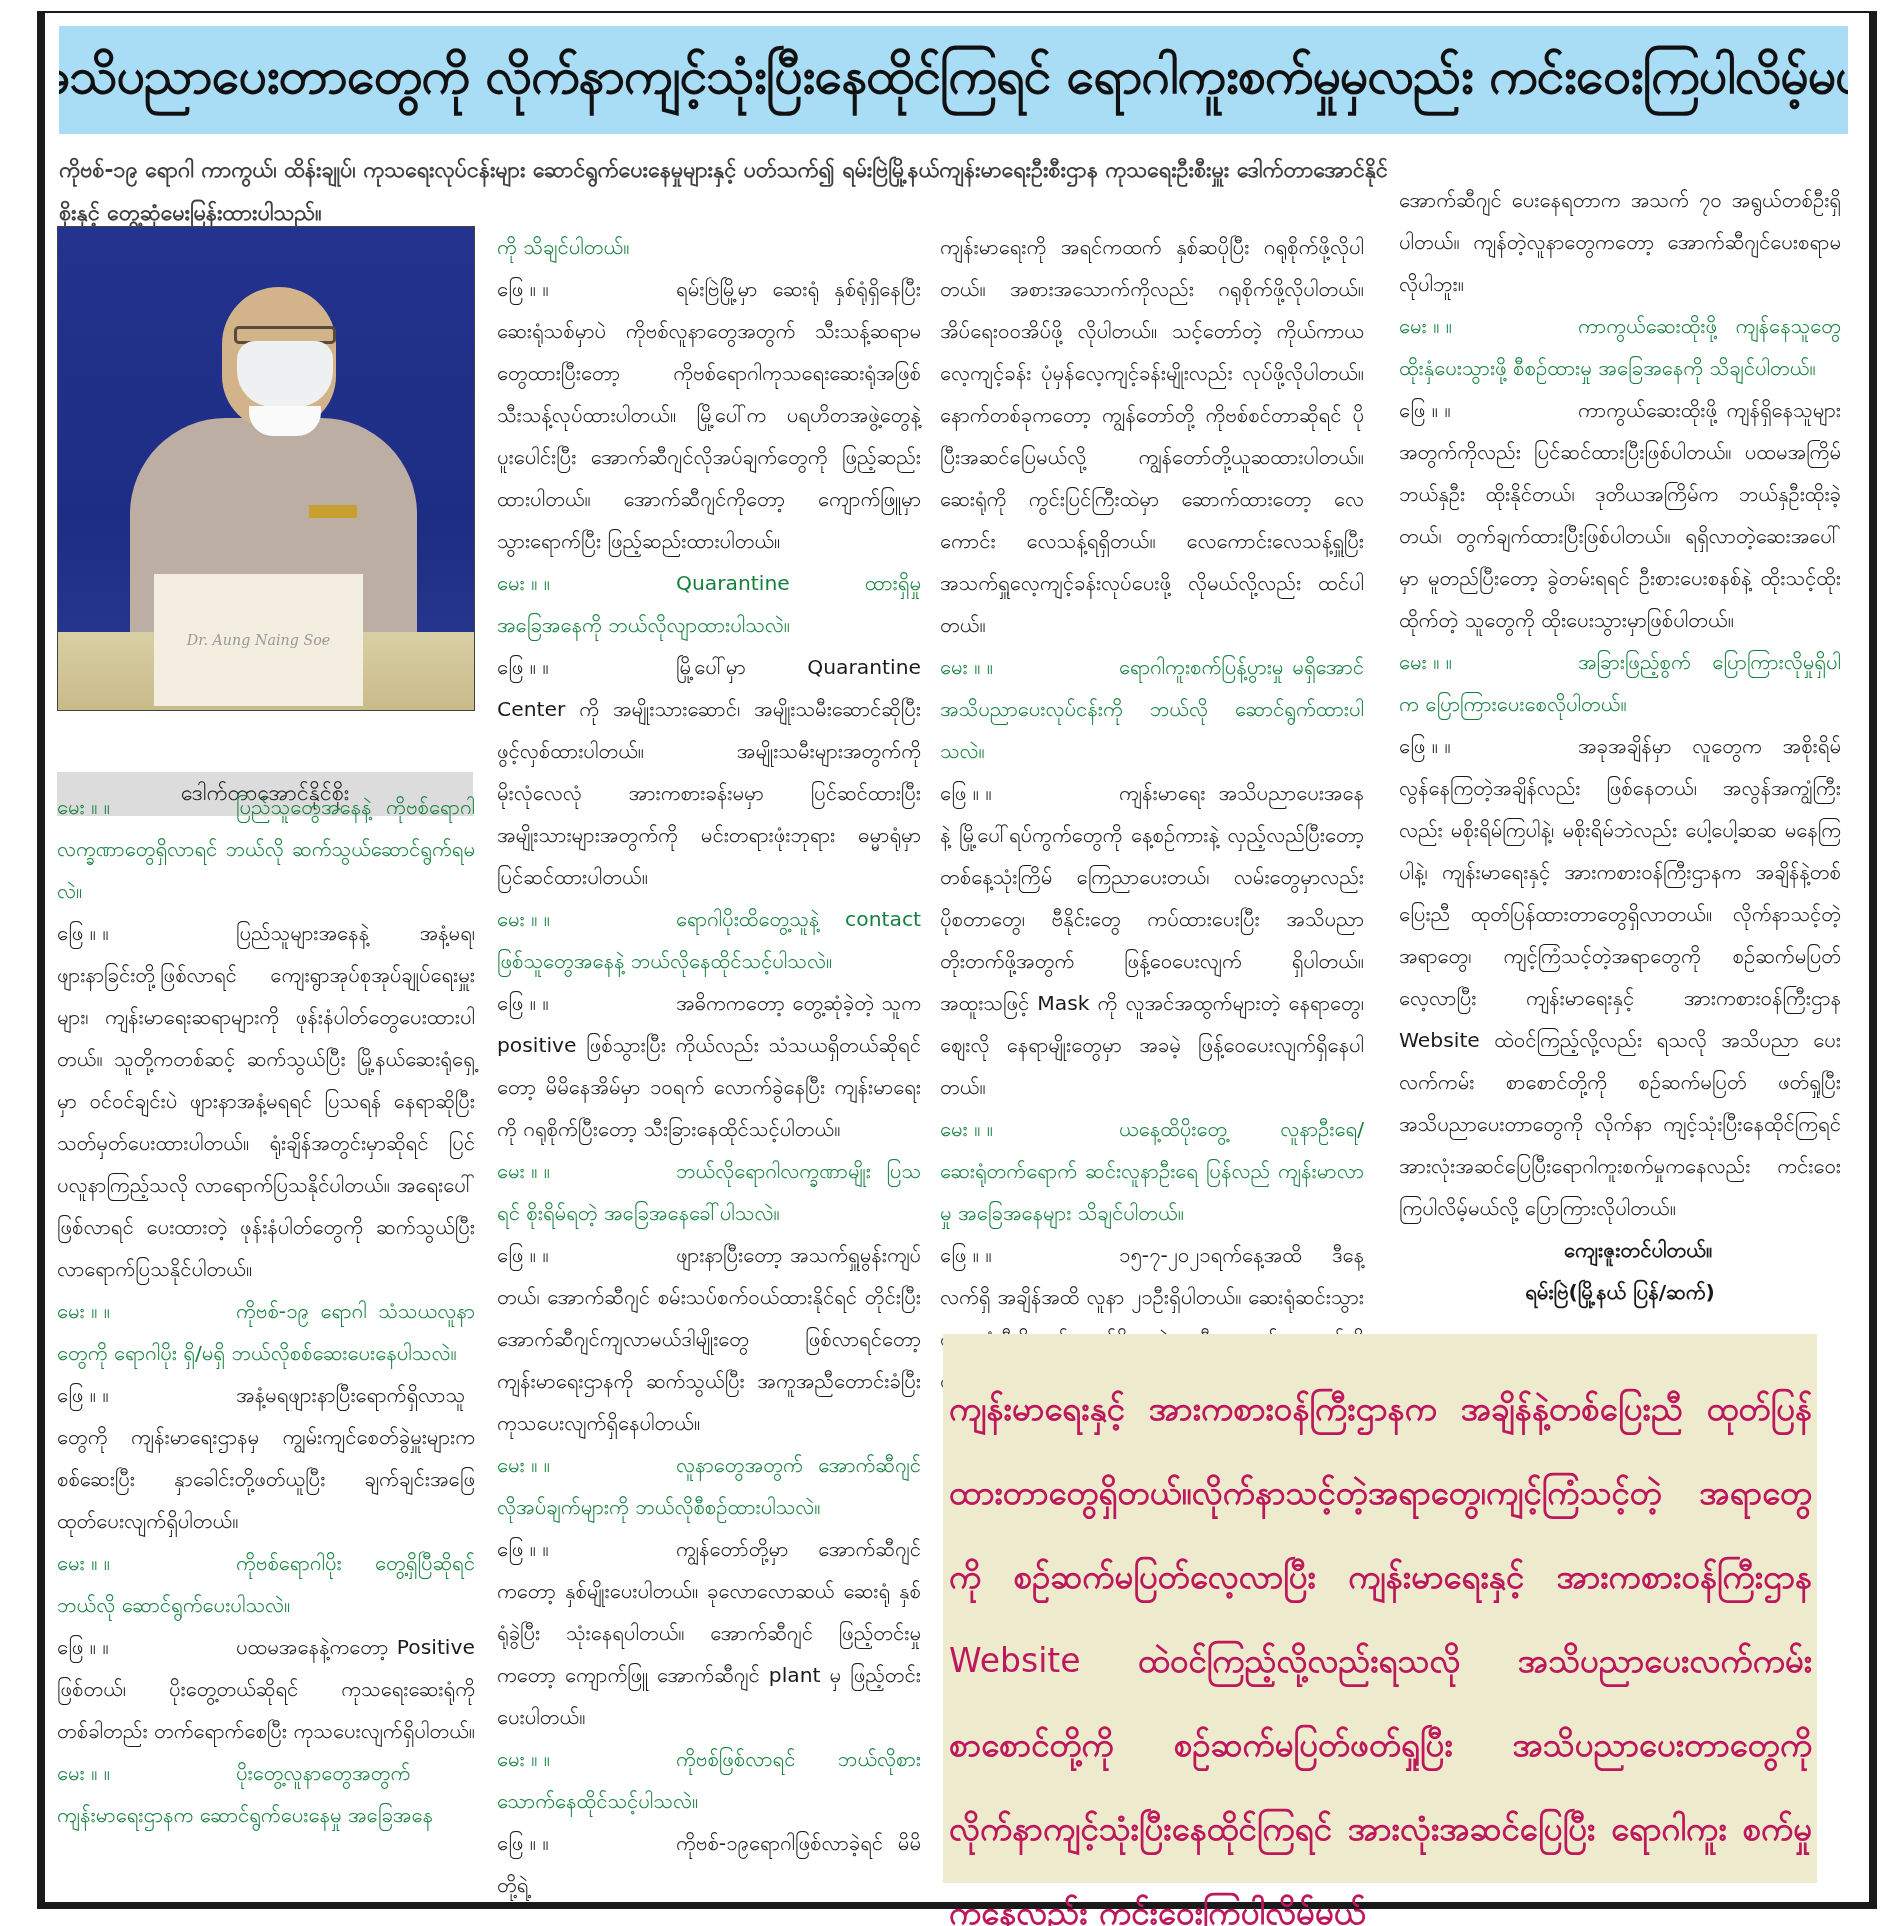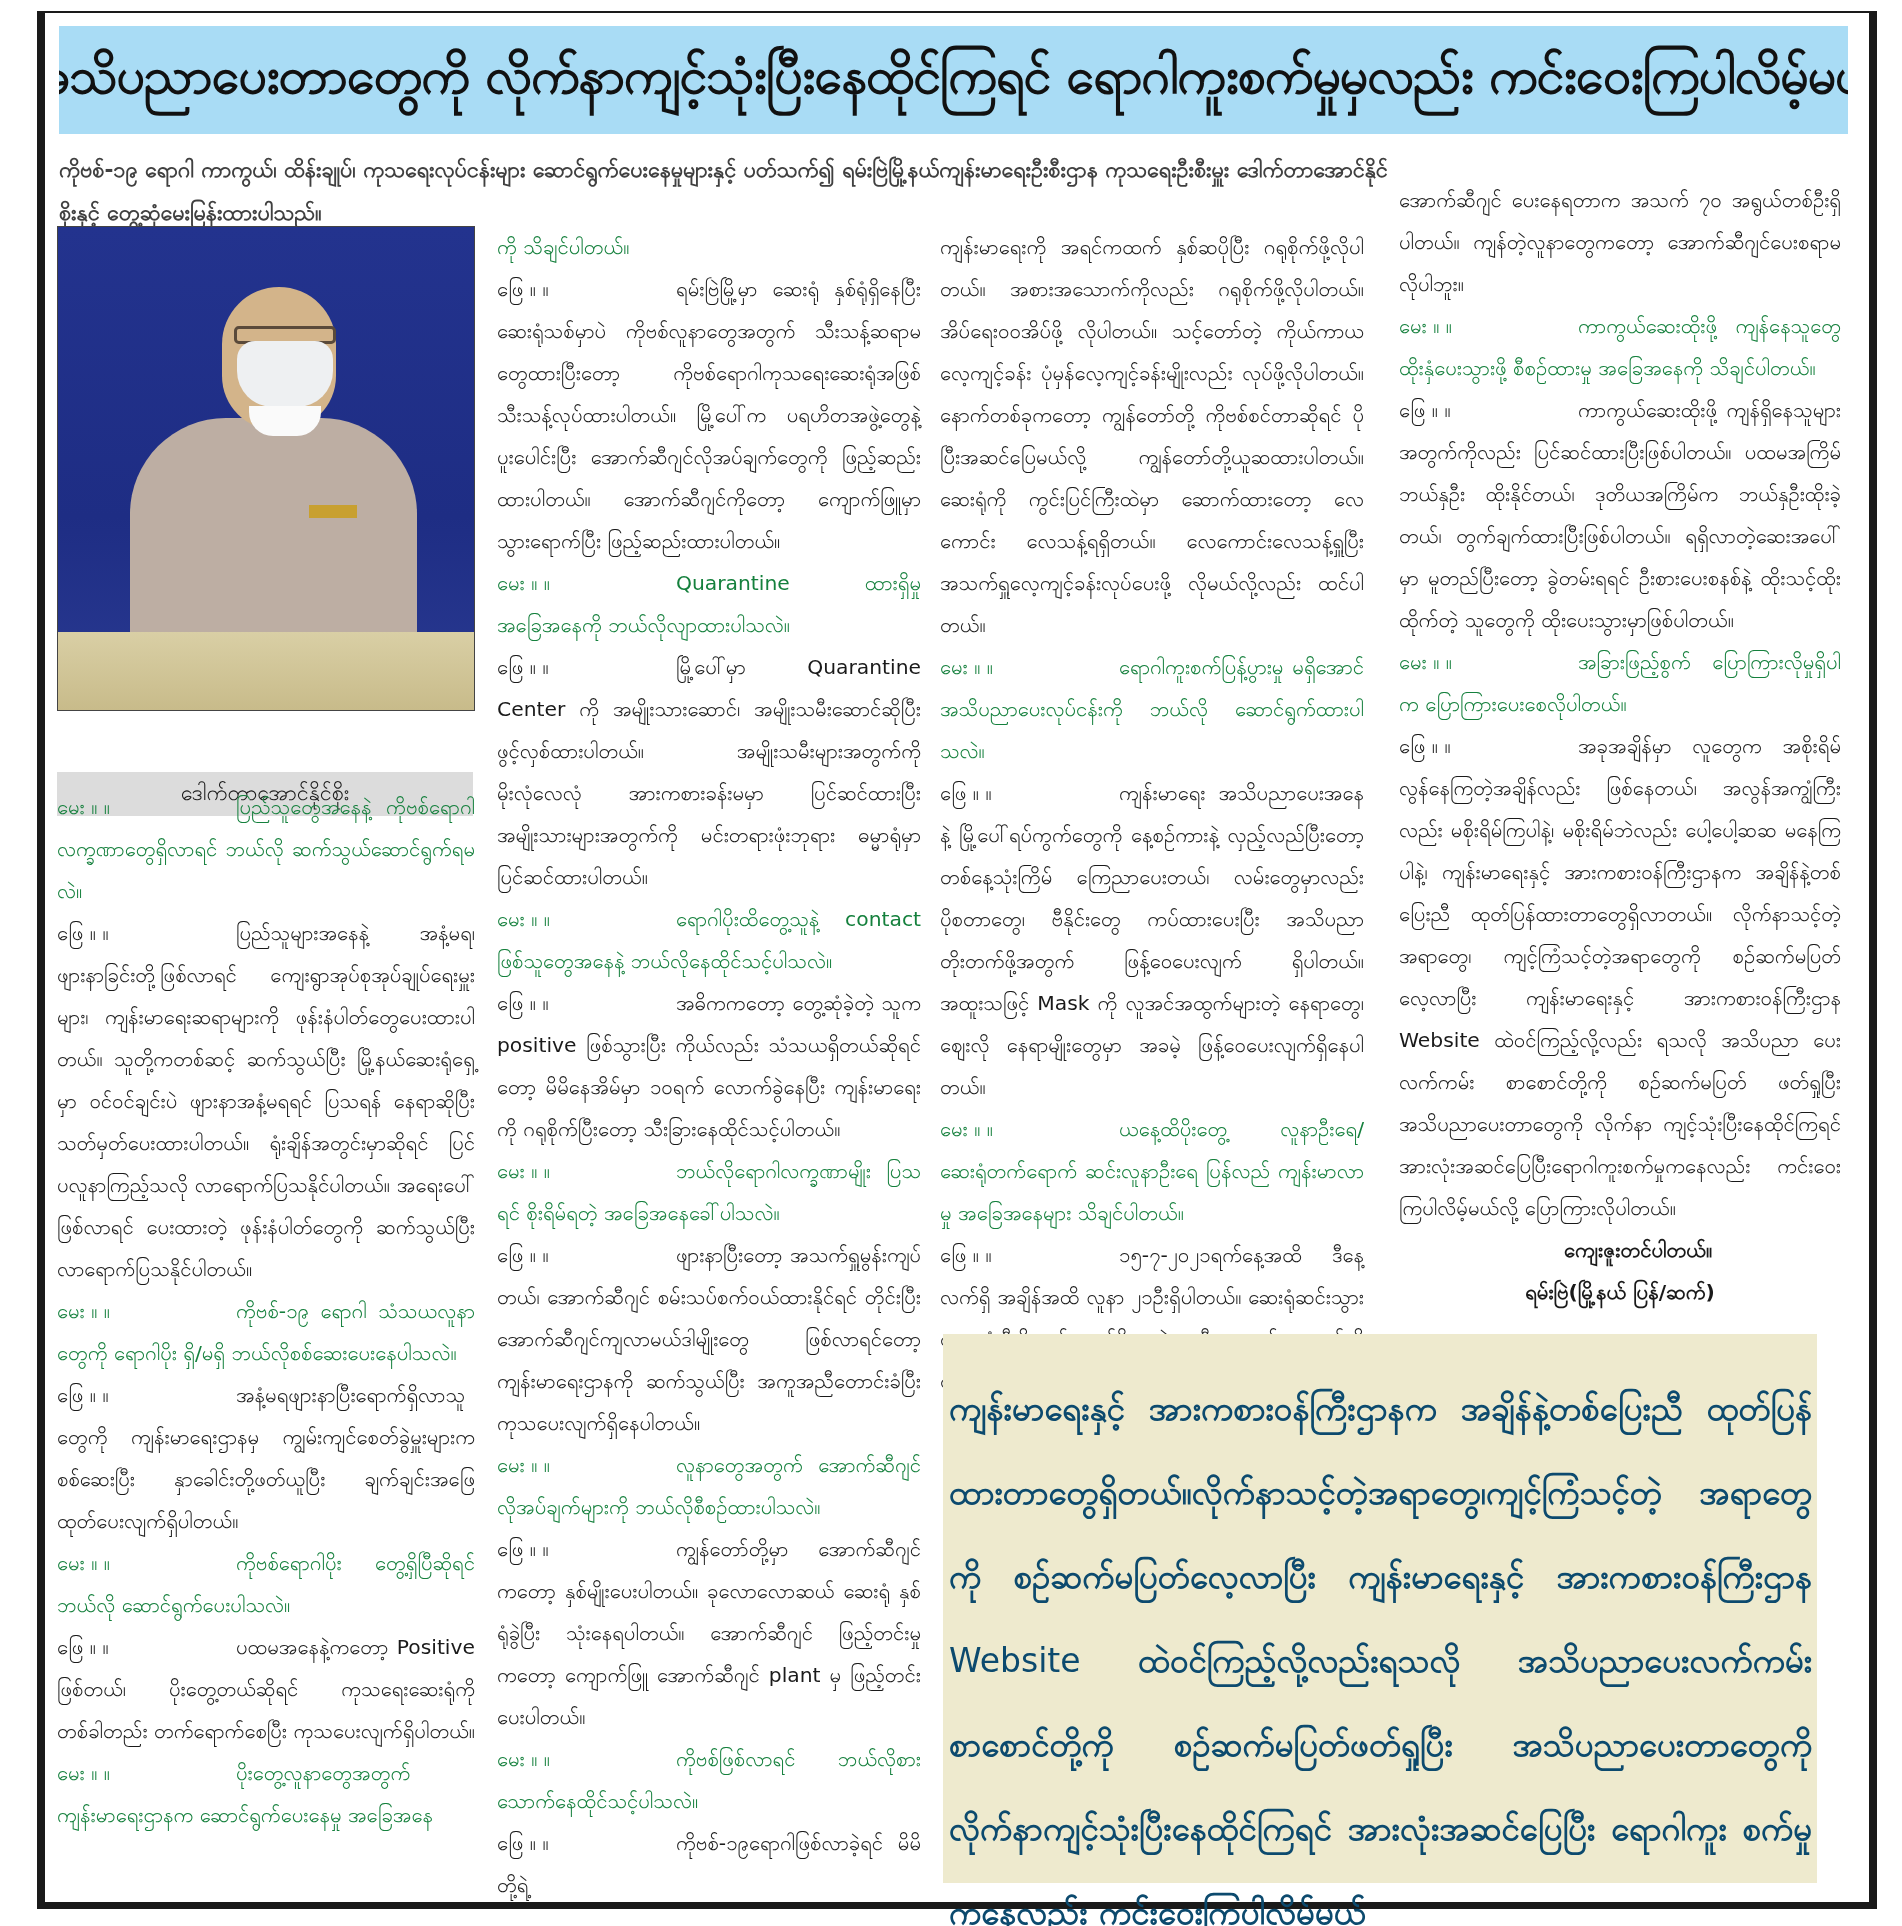--- a/index.html
+++ b/index.html
@@ -45,41 +45,42 @@
   .q-label, .a-label { display: inline-block; width: 179px; }
   .col1 { left: 57px; top: 786px; width: 418px; }
   .col2 { left: 497px; top: 226px; width: 424px; }
   .col3 { left: 940px; top: 226px; width: 424px; }
   .col4 { left: 1399px; top: 179px; width: 442px; }
   .byline1 { text-align: center; padding-left: 36px; font-weight: bold; }
   .byline2 { text-align: center; font-weight: bold; }
   .pullquote {
     position: absolute; left: 943px; top: 1334px; width: 874px; height: 549px;
     background: #eeeace; padding: 33px 4.8px 0 6px;
-    font-size: 33px; font-weight: bold; line-height: 84px; text-align: justify; color: #0c4a6e;
+    font-size: 33px; font-weight: bold; line-height: 84px; text-align: justify; color: #be185d;
   }
   .pullquote .latin { font-weight: normal; }
 </style>
 </head>
 <body>
 
 <div class="frame"></div>
 
 <h1 class="headline">အသိပညာပေးတာတွေကို လိုက်နာကျင့်သုံးပြီးနေထိုင်ကြရင် ရောဂါကူးစက်မှုမှလည်း ကင်းဝေးကြပါလိမ့်မယ်</h1>
 
 <div class="intro">ကိုဗစ်-၁၉ ရောဂါ ကာကွယ်၊ ထိန်းချုပ်၊ ကုသရေးလုပ်ငန်းများ ဆောင်ရွက်ပေးနေမှုများနှင့် ပတ်သက်၍ ရမ်းဗြဲမြို့နယ်ကျန်းမာရေးဦးစီးဌာန ကုသရေးဦးစီးမှူး ဒေါက်တာအောင်နိုင်စိုးနှင့် တွေ့ဆုံမေးမြန်းထားပါသည်။</div>
 
 <div class="photo" title="ဒေါက်တာအောင်နိုင်စိုး">
   <div class="body"></div>
   <div class="head"></div>
   <div class="glasses"></div>
   <div class="mask"></div>
   <div class="collar"></div>
   <div class="badge"></div>
   <div class="table"></div>
+  <div class="namecard">Dr. Aung Naing Soe</div>
 </div>
 
 <div class="caption">ဒေါက်တာအောင်နိုင်စိုး</div>
 
 <div class="col col1">
     <p class="q"><span class="q-label">မေး ။ ။</span><span>ပြည်သူတွေအနေနဲ့ ကိုဗစ်ရောဂါ လက္ခဏာတွေရှိလာရင် ဘယ်လို ဆက်သွယ်ဆောင်ရွက်ရမလဲ။</span></p>
     <p><span class="a-label">ဖြေ ။ ။</span><span>ပြည်သူများအနေနဲ့ အနံ့မရ၊ ဖျားနာခြင်းတို့ဖြစ်လာရင် ကျေးရွာအုပ်စုအုပ်ချုပ်ရေးမှူးများ၊ ကျန်းမာရေးဆရာများကို ဖုန်းနံပါတ်တွေပေးထားပါတယ်။ သူတို့ကတစ်ဆင့် ဆက်သွယ်ပြီး မြို့နယ်ဆေးရုံရှေ့မှာ ဝင်ဝင်ချင်းပဲ ဖျားနာအနံ့မရရင် ပြသရန် နေရာဆိုပြီး သတ်မှတ်ပေးထားပါတယ်။ ရုံးချိန်အတွင်းမှာဆိုရင် ပြင်ပလူနာကြည့်သလို လာရောက်ပြသနိုင်ပါတယ်။ အရေးပေါ်ဖြစ်လာရင် ပေးထားတဲ့ ဖုန်းနံပါတ်တွေကို ဆက်သွယ်ပြီး လာရောက်ပြသနိုင်ပါတယ်။</span></p>
     <p class="q"><span class="q-label">မေး ။ ။</span><span>ကိုဗစ်-၁၉ ရောဂါ သံသယလူနာတွေကို ရောဂါပိုး ရှိ/မရှိ ဘယ်လိုစစ်ဆေးပေးနေပါသလဲ။</span></p>
     <p><span class="a-label">ဖြေ ။ ။</span><span>အနံ့မရဖျားနာပြီးရောက်ရှိလာသူတွေကို ကျန်းမာရေးဌာနမှ ကျွမ်းကျင်စေတ်ခွဲမှူးများက စစ်ဆေးပြီး နှာခေါင်းတို့ဖတ်ယူပြီး ချက်ချင်းအဖြေထုတ်ပေးလျက်ရှိပါတယ်။</span></p>
     <p class="q"><span class="q-label">မေး ။ ။</span><span>ကိုဗစ်ရောဂါပိုး တွေ့ရှိပြီဆိုရင် ဘယ်လို ဆောင်ရွက်ပေးပါသလဲ။</span></p>

